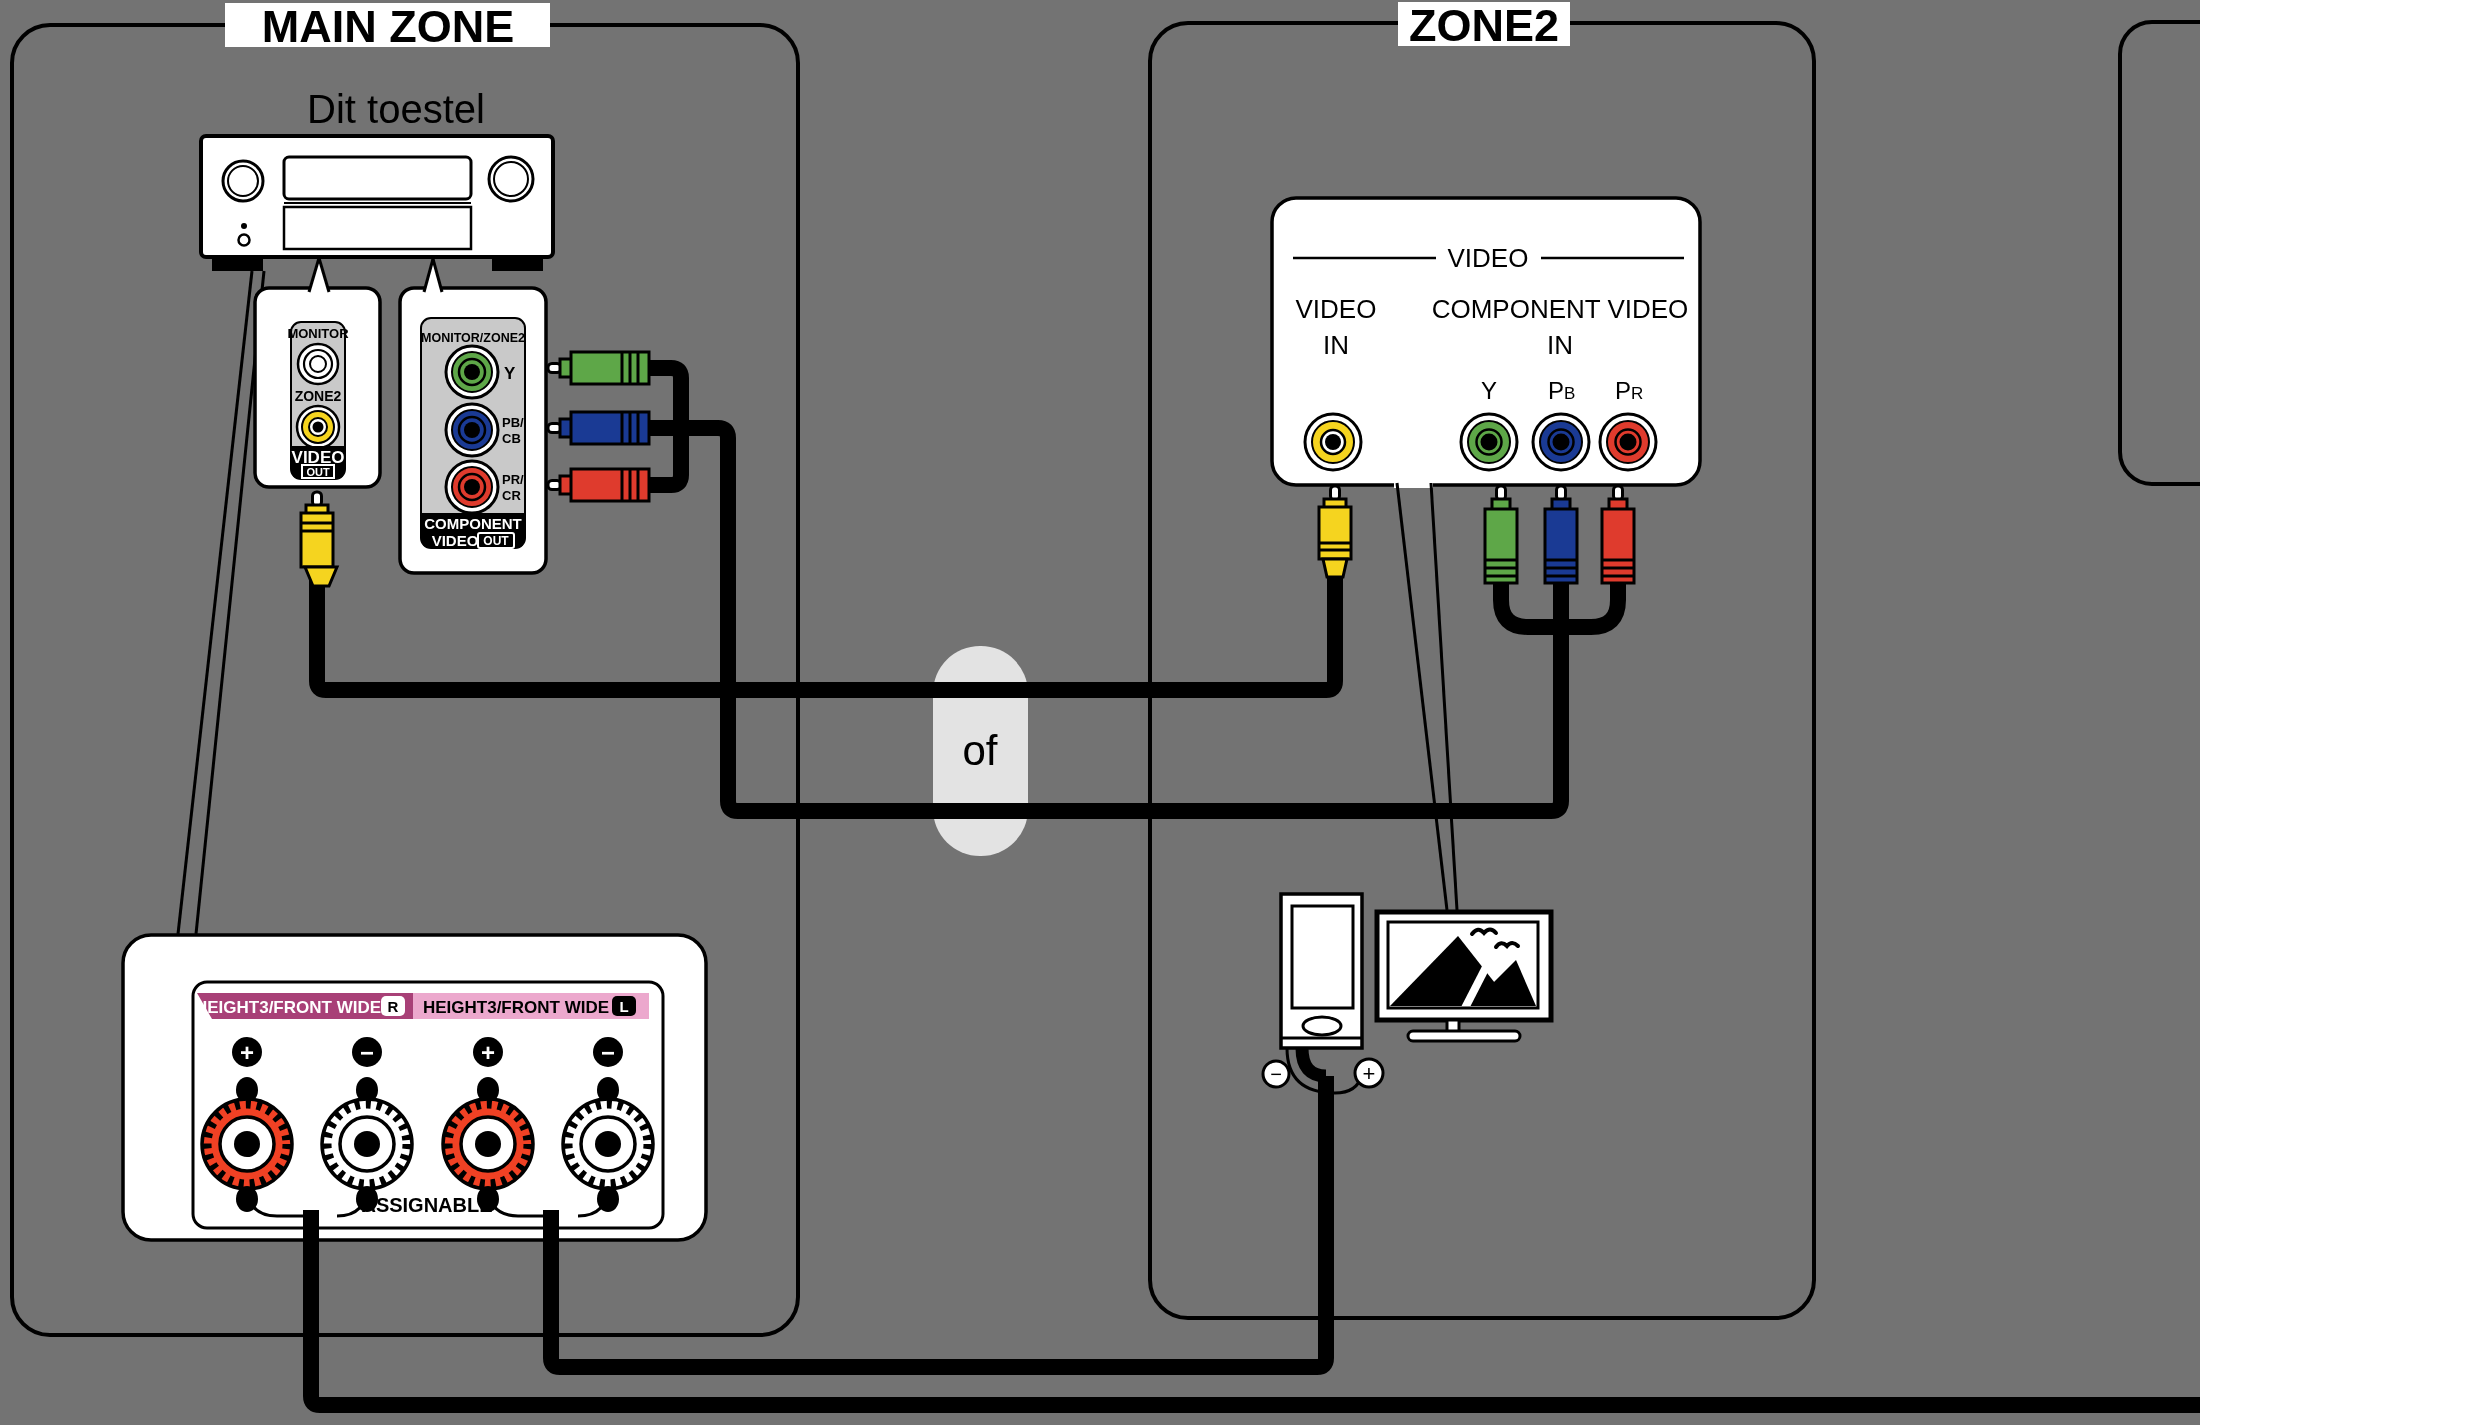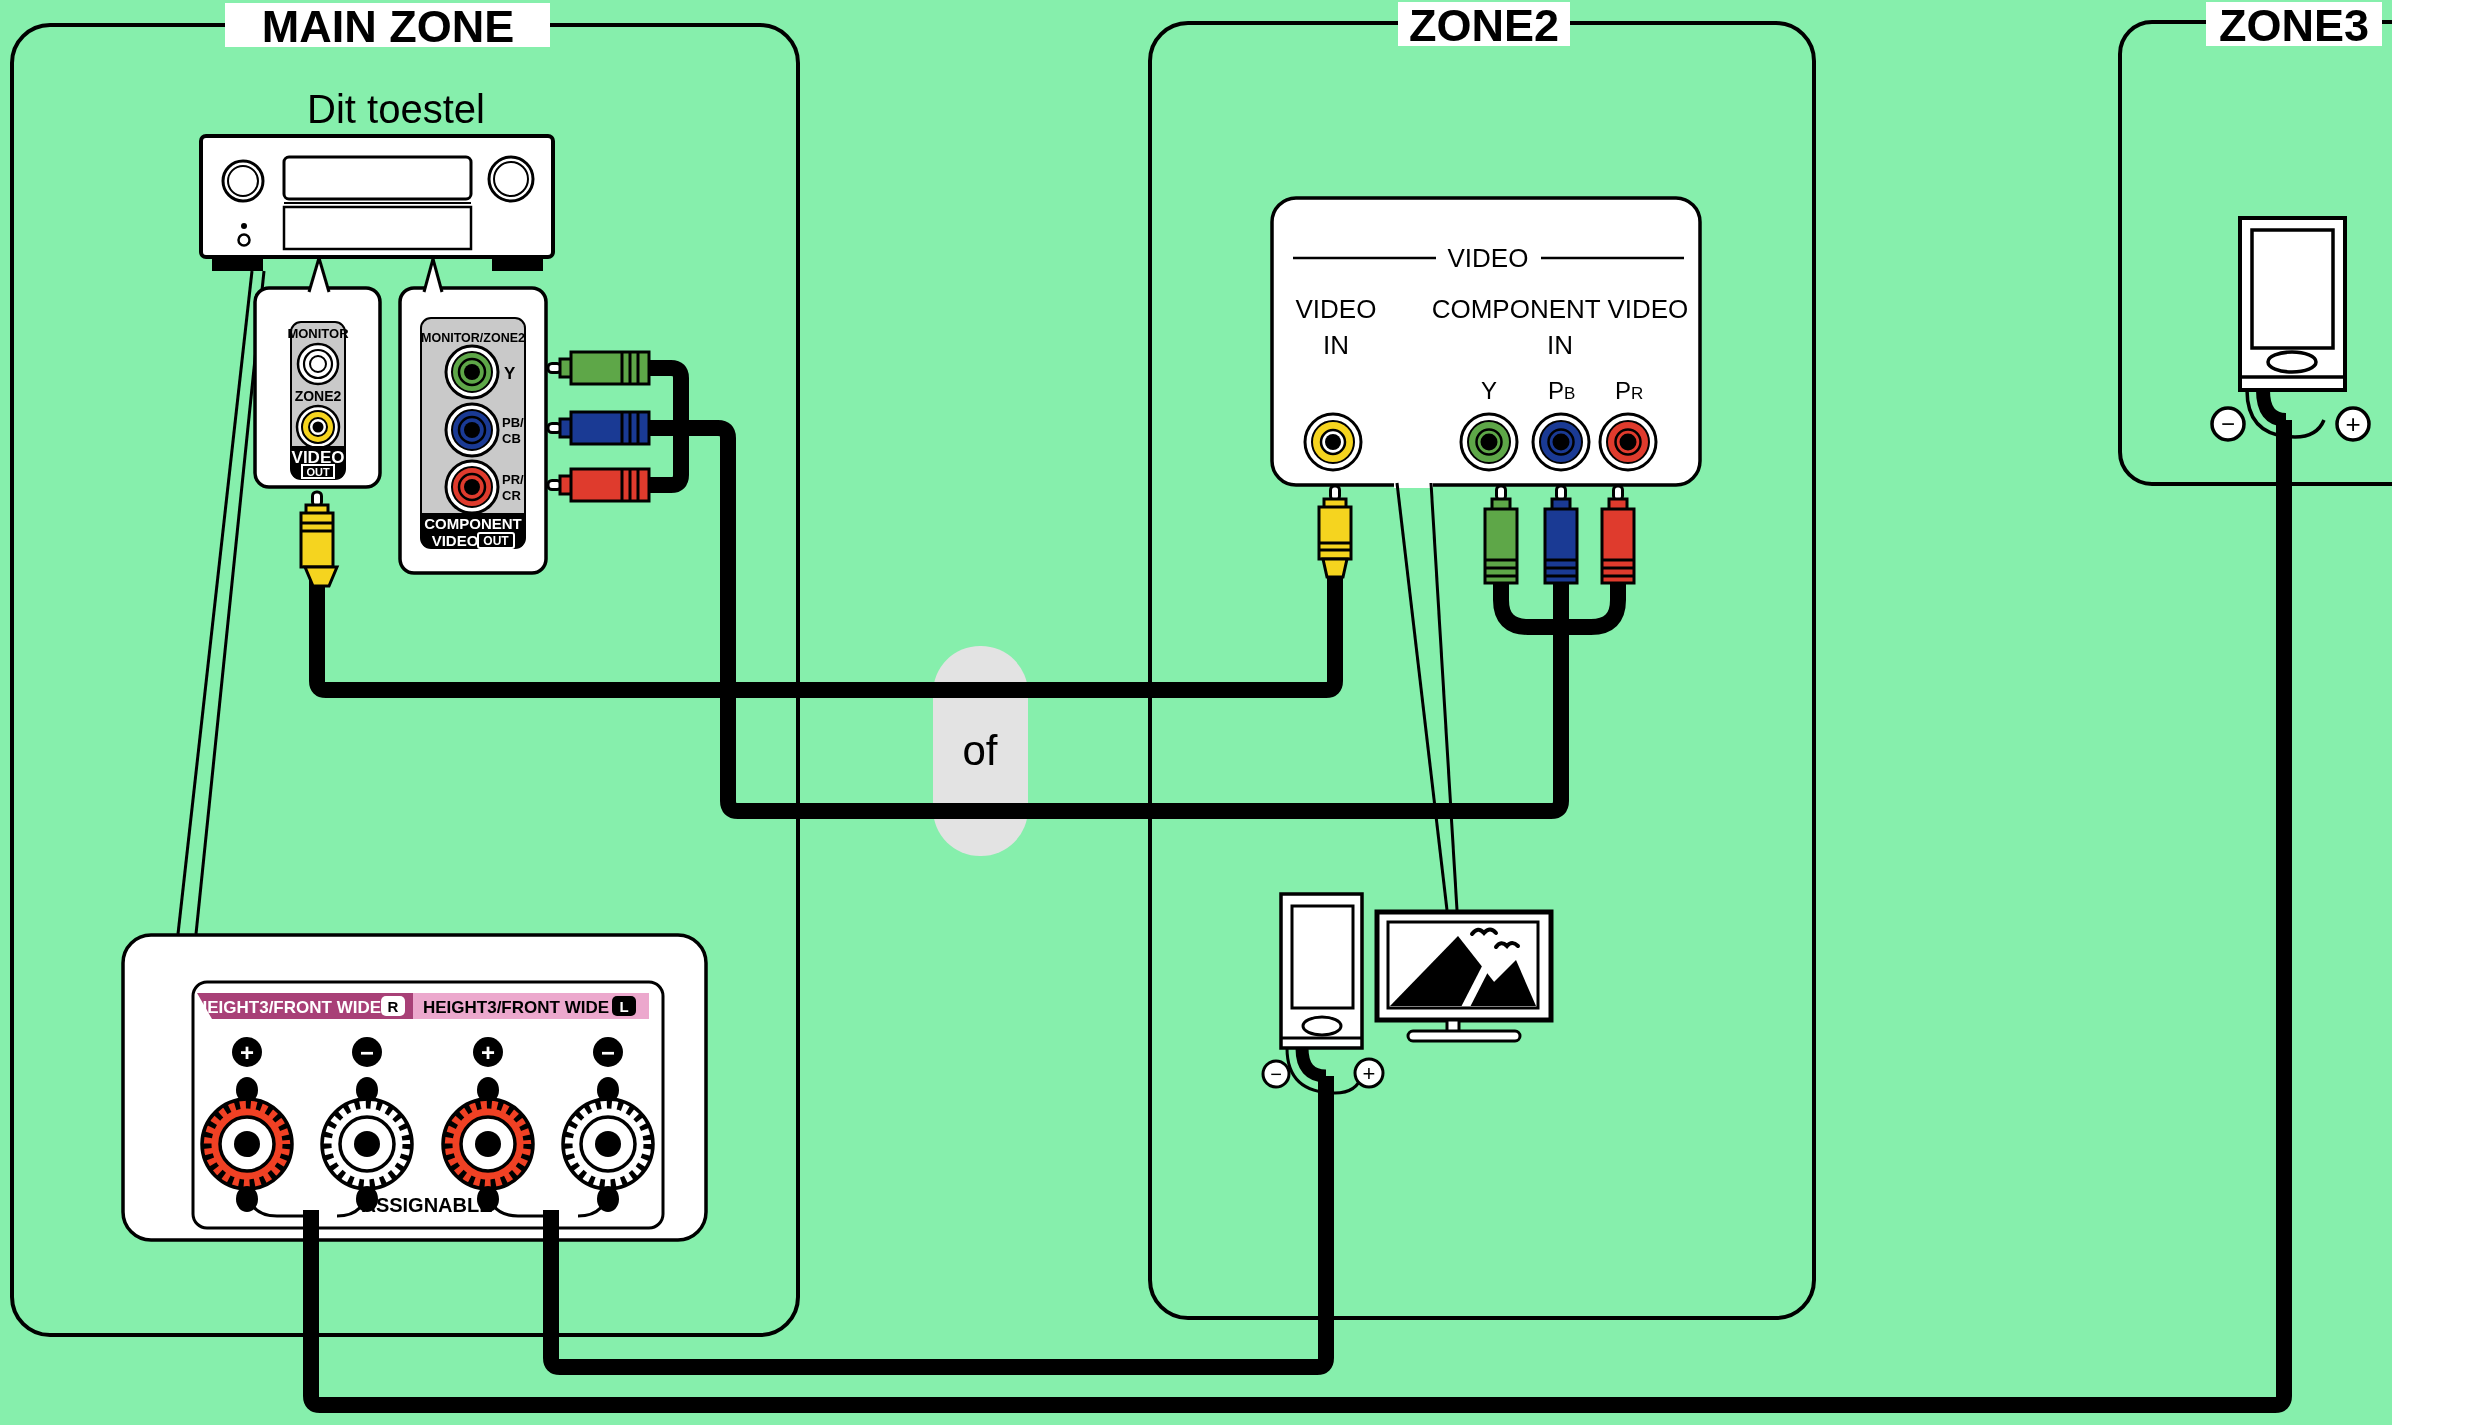--- a/index.html
+++ b/index.html
@@ -1,16 +1,16 @@
 <!DOCTYPE html>
 <html><head>
 <meta charset="utf-8">
 <style>
   html,body{margin:0;padding:0;background:#fff;}
-  .stage{position:relative;width:2392px;height:1425px;background:#86efac;overflow:hidden;}
+  .stage{position:relative;width:2200px;height:1425px;background:#737373;overflow:hidden;}
   svg{display:block;}
   svg text{font-family:"Liberation Sans","DejaVu Sans",sans-serif;fill:#000;}
   .b{font-weight:bold;}
   .mid{text-anchor:middle;}
   .w{fill:#fff;}
   .zbox{fill:none;stroke:#000;stroke-width:4;}
   .ztitle{font-size:45px;font-weight:bold;text-anchor:middle;}
   .thin{stroke:#000;stroke-width:3;fill:none;}
   .cable{stroke:#000;stroke-width:16;fill:none;}
   .oln{stroke:#000;fill:#fff;}

